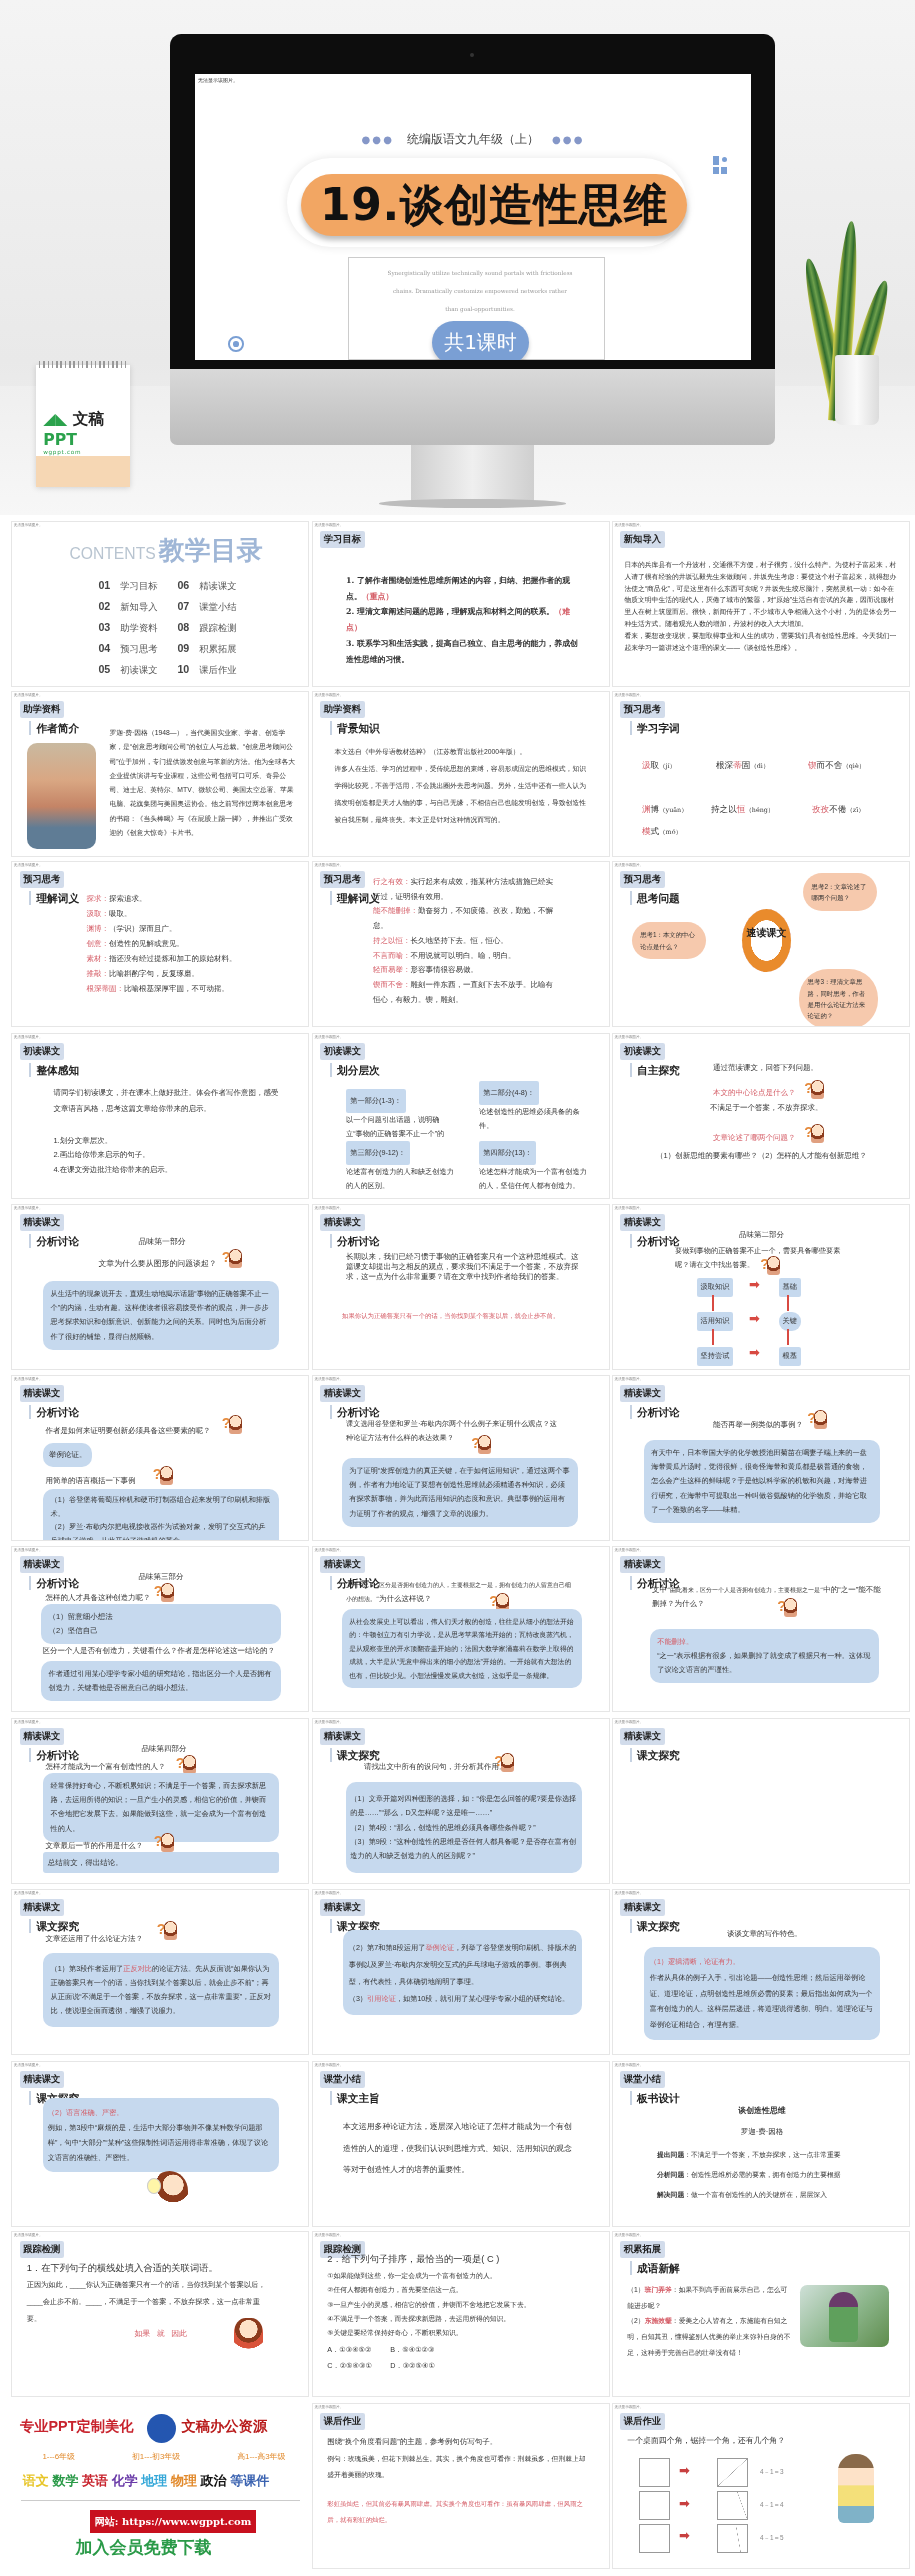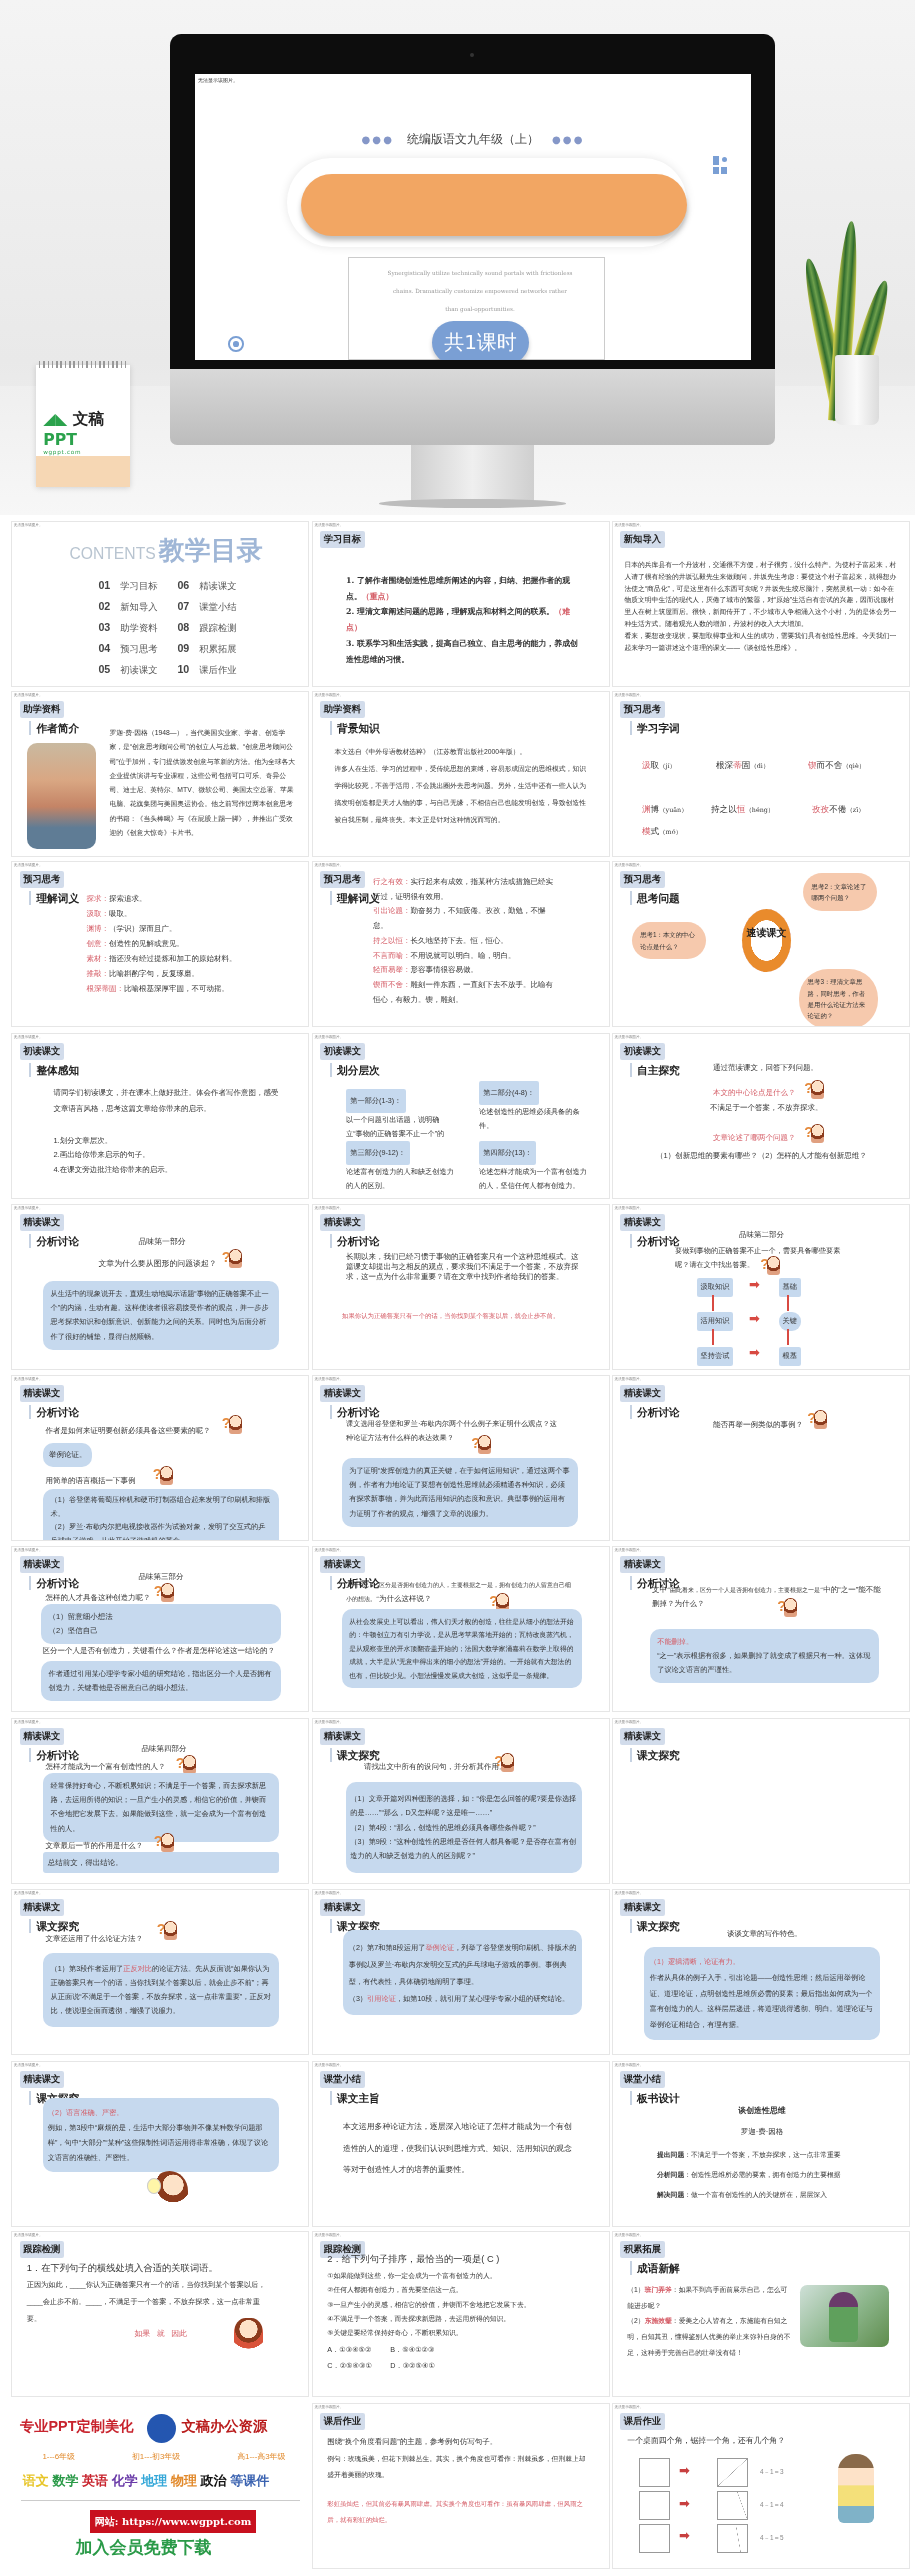--- a/index.html
+++ b/index.html
@@ -66,20 +66,21 @@
       <i style="left:0;top:0;height:8.6px"></i>
         <i style="left:8.6px;top:1.4px;width:5px;height:5px;border-radius:50%"></i>
         <i style="left:0;top:11.4px"></i>
         <i style="left:7.9px;top:11.4px"></i>
     </div>
     <div class="subtitle" style="top:57px;">
       <span class="dots">●●●</span><span>统编版语文九年级（上）</span><span class="dots">●●●</span>
     </div>
     <div class="titlepill-outer" style="left:92px;top:84px;"></div>
     <div class="titlepill" style="left:106px;top:100px;"></div>
+    <div class="titletext" style="left:106px;top:100px;">19.谈创造性思维</div>
     <div class="imgph" style="left:153px;top:183px;width:257px;height:103px;"></div>
     <div class="lorem" style="left:192px;top:190px;">Synergistically utilize technically sound portals with frictionless chains. Dramatically customize empowered networks rather than goal-opportunities.</div>
     <div class="pill2" style="left:237px;top:247px;">共1课时</div>
     <div class="targeticon" style="left:33px;top:262px;"></div>
   </div>
   <div class="calendar">
     <div class="rings"></div>
     <div class="logo"><b>◢◣</b> <span>文稿</span><b>PPT</b><small>wgppt.com</small></div>
     <div class="base"></div>
   </div>
@@ -177,21 +178,21 @@
     <div><span class="red">根深蒂固：</span><span>比喻根基深厚牢固，不可动摇。</span></div>
   </div>
 </div>
 
 <div class="slide" style="left:312px;top:861px;">
   <div class="ph">无法显示该图片。</div>
   <div class="tag">预习思考</div>
   <div class="sub">理解词义</div>
   <div class="body" style="left:60px;top:13px;width:186px;font-size:7.5px;line-height:14.7px;">
     <div><span class="red">行之有效：</span><span>实行起来有成效，指某种方法或措施已经实行过，证明很有效用。</span></div>
-    <div><span class="red">引出论题：</span><span>勤奋努力，不知疲倦。孜孜，勤勉，不懈怠。</span></div>
+    <div><span class="red">能不能删掉：</span><span>勤奋努力，不知疲倦。孜孜，勤勉，不懈怠。</span></div>
     <div><span class="red">持之以恒：</span><span>长久地坚持下去。恒，恒心。</span></div>
     <div><span class="red">不言而喻：</span><span>不用说就可以明白。喻，明白。</span></div>
     <div><span class="red">轻而易举：</span><span>形容事情很容易做。</span></div>
     <div><span class="red">锲而不舍：</span><span>雕刻一件东西，一直刻下去不放手。比喻有恒心，有毅力。锲，雕刻。</span></div>
   </div>
 </div>
 
 <div class="slide" style="left:612px;top:861px;">
   <div class="ph">无法显示该图片。</div>
   <div class="tag">预习思考</div>
@@ -312,20 +313,21 @@
   <div class="girl" style="left:164px;top:59px;"></div>
   <div class="bubble" style="left:29px;top:82px;width:236px;font-size:7.2px;line-height:14.3px;">为了证明“发挥创造力的真正关键，在于如何运用知识”，通过这两个事例，作者有力地论证了要想有创造性思维就必须精通各种知识，必须有探求新事物，并为此而活用知识的态度和意识。典型事例的运用有力证明了作者的观点，增强了文章的说服力。</div>
 </div>
 
 <div class="slide" style="left:612px;top:1375px;">
   <div class="ph">无法显示该图片。</div>
   <div class="tag">精读课文</div>
   <div class="sub">分析讨论</div>
   <div class="body" style="left:100px;top:41px;font-size:7.5px;">能否再举一例类似的事例？</div>
   <div class="girl" style="left:200px;top:34px;"></div>
+  <div class="bubble" style="left:31px;top:64px;width:236px;font-size:7.2px;line-height:14.3px;">有天中午，日本帝国大学的化学教授池田菊苗在喝妻子端上来的一盘海带黄瓜片汤时，觉得很鲜，很奇怪海带和黄瓜都是极普通的食物，怎么会产生这样的鲜味呢？于是他以科学家的机敏和兴趣，对海带进行研究，在海带中可提取出一种叫做谷氨酸钠的化学物质，并给它取了一个雅致的名字——味精。</div>
 </div>
 
 <div class="slide" style="left:11.4px;top:1546px;">
   <div class="ph">无法显示该图片。</div>
   <div class="tag">精读课文</div>
   <div class="sub">分析讨论</div>
   <div class="body" style="left:126px;top:21.5px;font-size:7.5px;">品味第三部分</div>
   <div class="body" style="left:33px;top:43px;font-size:7.5px;">怎样的人才具备这种创造力呢？</div>
   <div class="girl" style="left:147px;top:36px;"></div>
   <div class="bubble" style="left:29px;top:57px;width:240px;font-size:7.5px;line-height:14.3px;">

